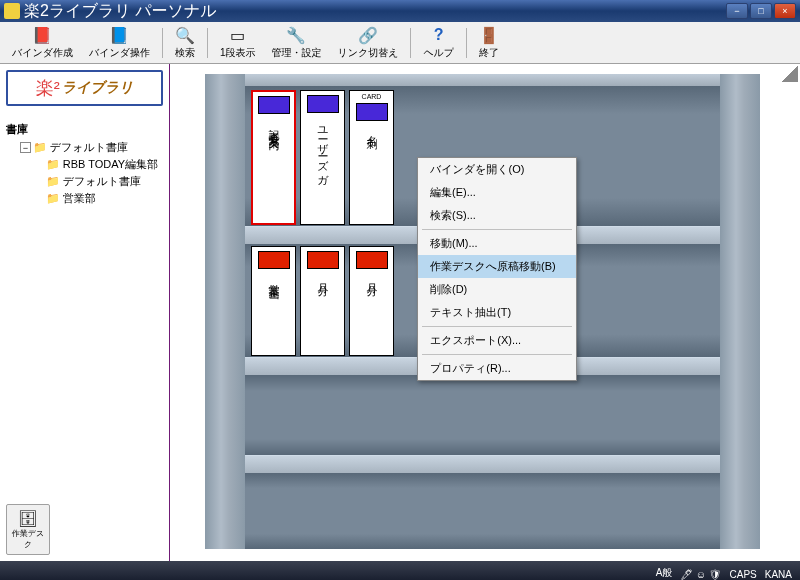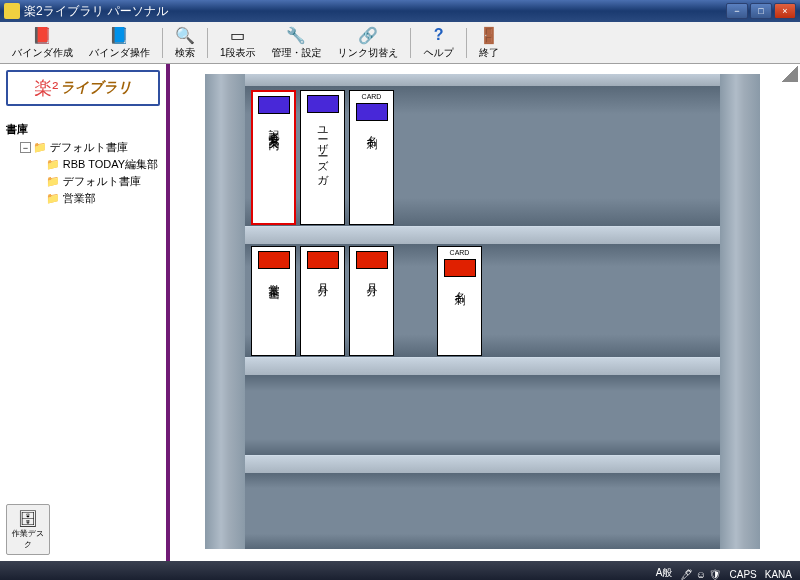--- a/index.html
+++ b/index.html
@@ -1,28 +1,28 @@
 <!DOCTYPE html>
 <html><head>
 <meta charset="utf-8">
 <style>
   * { margin: 0; padding: 0; box-sizing: border-box; }
   body { width: 800px; height: 580px; background: #fff; font-family: "MS PGothic", sans-serif; font-size: 11px; overflow: hidden; position: relative; }
   .titlebar { height: 22px; background: linear-gradient(#4a6fb0,#1a3a70 50%,#2a4a80); color: #fff; display: flex; align-items: center; padding: 0 4px; }
   .titlebar .icon { width: 16px; height: 16px; background: #f0d040; margin-right: 4px; border-radius: 2px; }
-  .titlebar .title { flex: 1; font-size: 12px; }
+  .titlebar .title { flex: 1; font-size: 16px; }
   .titlebar .winbtn { width: 22px; height: 16px; margin-left: 2px; background: linear-gradient(#5a80c0,#3a5a90); border: 1px solid #2a4070; border-radius: 2px; color: #fff; display: flex; align-items: center; justify-content: center; font-size: 9px; cursor: pointer; }
   .titlebar .winbtn.close { background: linear-gradient(#e06040,#c03010); }
   .toolbar { height: 42px; background: #f0f0f0; border-bottom: 1px solid #a0a0a0; display: flex; align-items: center; padding: 0 4px; }
   .tbtn { display: flex; flex-direction: column; align-items: center; padding: 2px 6px; margin: 0 2px; cursor: pointer; border-radius: 2px; }
   .tbtn .ticon { width: 20px; height: 20px; margin-bottom: 1px; display: flex; align-items: center; justify-content: center; font-size: 16px; }
   .tbtn .tlabel { font-size: 10px; color: #000; white-space: nowrap; }
   .tbsep { width: 1px; height: 30px; background: #b0b0b0; margin: 0 4px; }
   .main { display: flex; height: 497px; }
-  .sidebar { width: 170px; background: #fff; border-right: 4px solid #701a75; display: flex; flex-direction: column; }
+  .sidebar { width: 170px; background: #fff; border-right: 1px solid #701a75; display: flex; flex-direction: column; }
   .logo { height: 42px; margin: 6px; }
   .logo-inner { border: 2px solid #3050a0; background: #fff; padding: 4px; display: flex; align-items: center; justify-content: center; border-radius: 2px; }
   .logo-inner .star { color: #e04040; font-size: 18px; margin-right: 2px; }
   .logo-inner .text { color: #a16207; font-size: 14px; font-weight: bold; font-style: italic; }
   .tree { flex: 1; padding: 2px; overflow: auto; }
   .tree-head { font-weight: bold; padding: 2px 4px; }
   .tree-item { padding: 1px 4px 1px 18px; display: flex; align-items: center; cursor: pointer; white-space: nowrap; }
   .tree-item .exp { width: 11px; height: 11px; border: 1px solid #888; margin-right: 2px; display: flex; align-items: center; justify-content: center; font-size: 9px; background: #fff; }
   .tree-item .folder { color: #d0a020; margin-right: 3px; }
   .tree-leaf { padding: 1px 4px 1px 44px; display: flex; align-items: center; cursor: pointer; white-space: nowrap; }
@@ -179,20 +179,34 @@
           <div class="btitle">名刺</div>
         </div>
         <div class="shelf-plate" style="top:271px"></div>
 
         <div class="shelf-back" style="top:289px;height:80px"></div>
         <div class="shelf-plate" style="top:369px"></div>
         <div class="shelf-back" style="top:387px;height:76px"></div>
       </div>
     </div>
 
+    <div class="ctxmenu" style="left:247px;top:93px">
+      <div class="mi">バインダを開く(O)</div>
+      <div class="mi">編集(E)...</div>
+      <div class="mi">検索(S)...</div>
+      <div class="msep"></div>
+      <div class="mi">移動(M)...</div>
+      <div class="mi hl">作業デスクへ原稿移動(B)</div>
+      <div class="mi">削除(D)</div>
+      <div class="mi">テキスト抽出(T)</div>
+      <div class="msep"></div>
+      <div class="mi">エクスポート(X)...</div>
+      <div class="msep"></div>
+      <div class="mi">プロパティ(R)...</div>
+    </div>
   </div>
 </div>
 
 <div class="taskbar">
   <span>A般</span>
   <span>🖊 ☺ 🛡</span>
   <span>CAPS</span>
   <span>KANA</span>
 </div>
 

